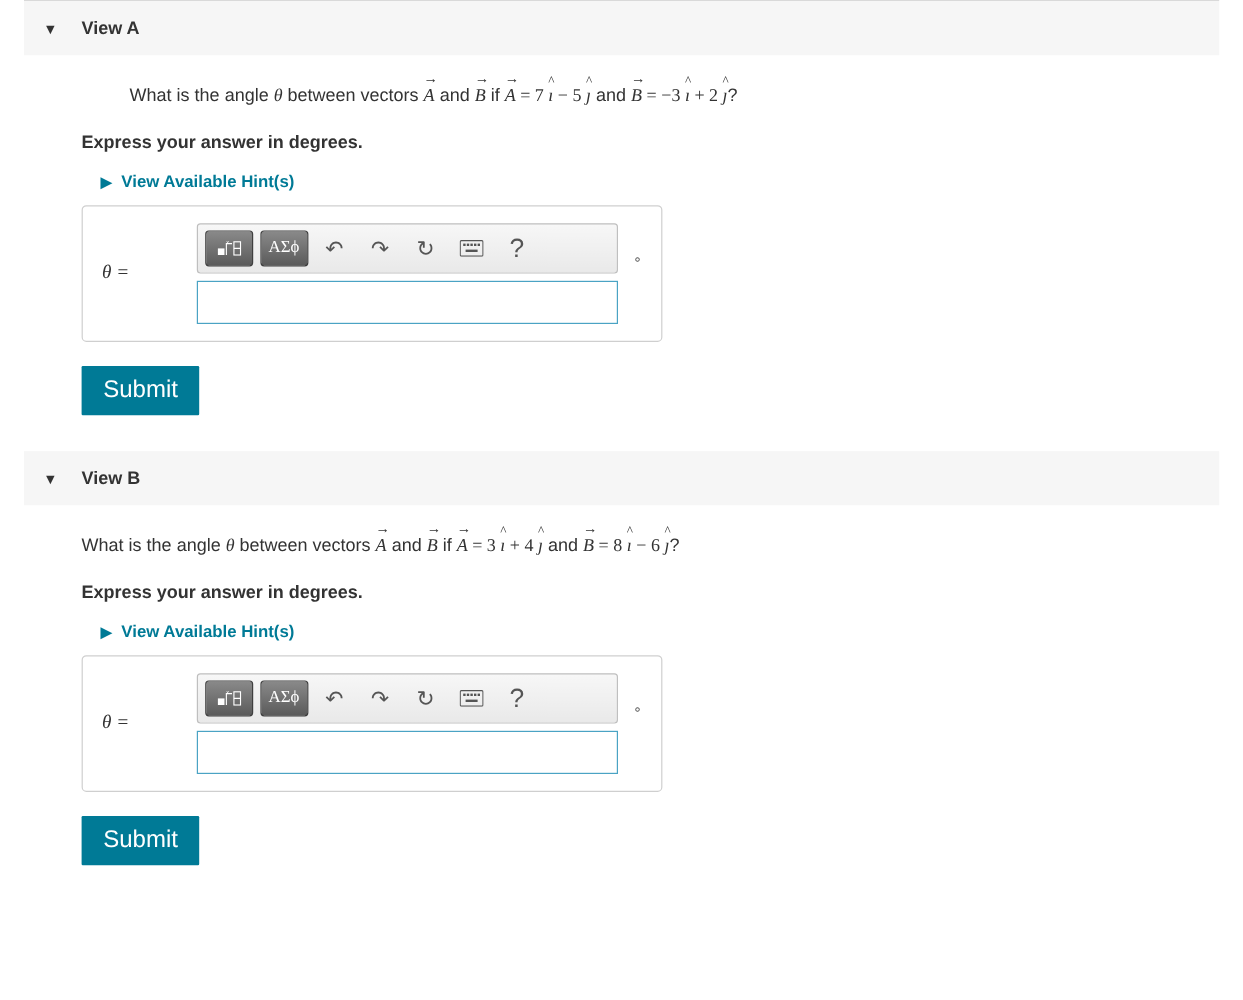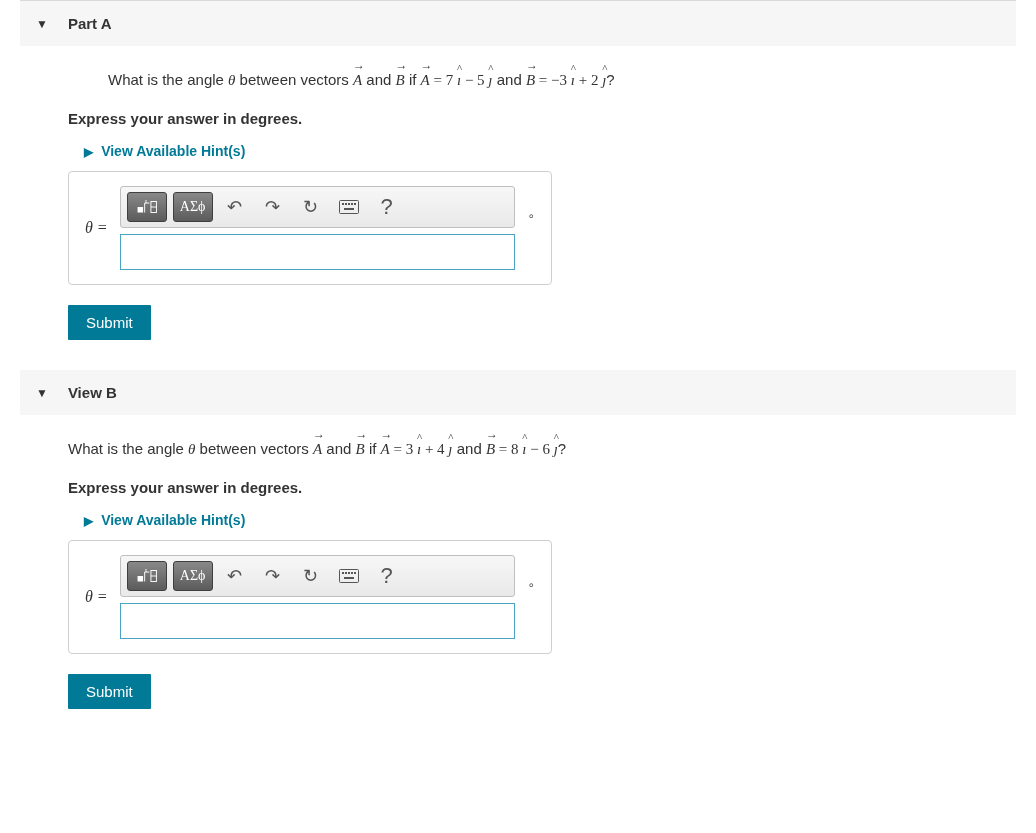--- a/index.html
+++ b/index.html
@@ -72,21 +72,21 @@
     align-items: center;
     gap: 12px;
     margin-bottom: 20px;
   }
   .theta-label {
     font-style: italic;
     font-family: Georgia, 'Times New Roman', serif;
     font-size: 16px;
     white-space: nowrap;
   }
-  .input-stack { flex: 1; }
+  .input-stack { flex: 1; margin-left: 44px; }
   .toolbar {
     background: linear-gradient(#f7f7f7, #e9e9e9);
     border: 1px solid #bfbfbf;
     border-radius: 3px;
     padding: 5px 6px;
     display: flex;
     align-items: center;
     gap: 6px;
     margin-bottom: 6px;
   }
@@ -128,21 +128,21 @@
     font-size: 12px;
     color: #555;
     position: relative;
     top: -12px;
   }
   .submit-btn {
     background: #007a96;
     color: #fff;
     border: none;
     padding: 9px 18px;
-    font-size: 15px;
+    font-size: 20px;
     cursor: pointer;
     border-radius: 1px;
   }
 
   
   .math {
     font-family: Georgia, 'Times New Roman', serif;
     font-style: italic;
   }
   .vec {
@@ -177,21 +177,21 @@
   .mrm { font-style: normal; }
 </style>
 </head>
 <body>
 
 <hr class="top-divider">
 
 <div class="part-section">
   <div class="part-header">
     <span class="caret-down">▼</span>
-    <span class="part-title">Part A</span>
+    <span class="part-title">View A</span>
   </div>
   <div class="part-body">
     <div class="question-line indent-q">
       <span>What is the angle </span><span class="math">θ</span><span> between vectors </span><span class="math vec">A</span><span> and </span><span class="math vec">B</span><span> if </span><span class="math vec">A</span><span class="math mrm"> = </span><span class="math mrm">7 </span><span class="math hat">ı</span><span class="math mrm"> − </span><span class="math mrm">5 </span><span class="math hat">ȷ</span><span> and </span><span class="math vec">B</span><span class="math mrm"> = </span><span class="math mrm">−3 </span><span class="math hat">ı</span><span class="math mrm"> + </span><span class="math mrm">2 </span><span class="math hat">ȷ</span><span>?</span>
     </div>
     <div class="instruction">Express your answer in degrees.</div>
     <div class="hints-toggle">
       <span class="caret-right">▶</span>
       <span>View Available Hint(s)</span>
     </div>

